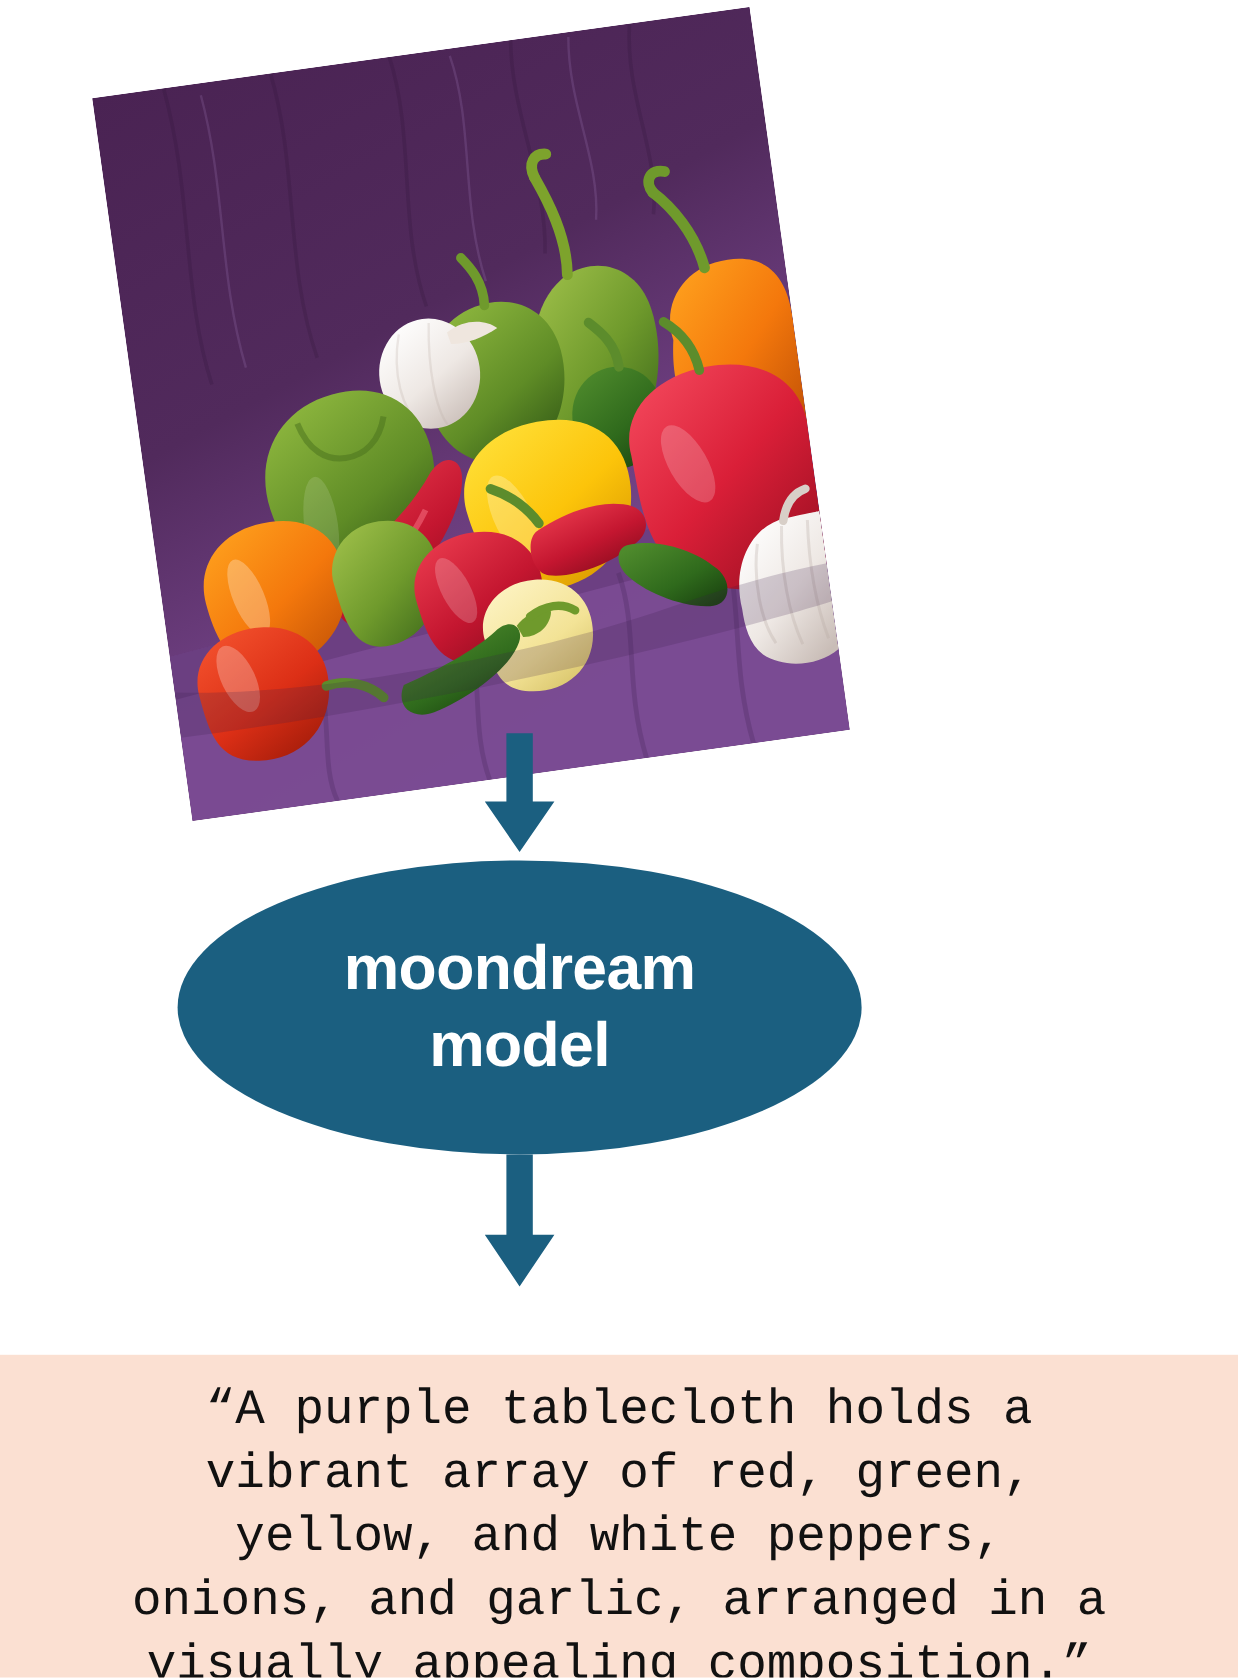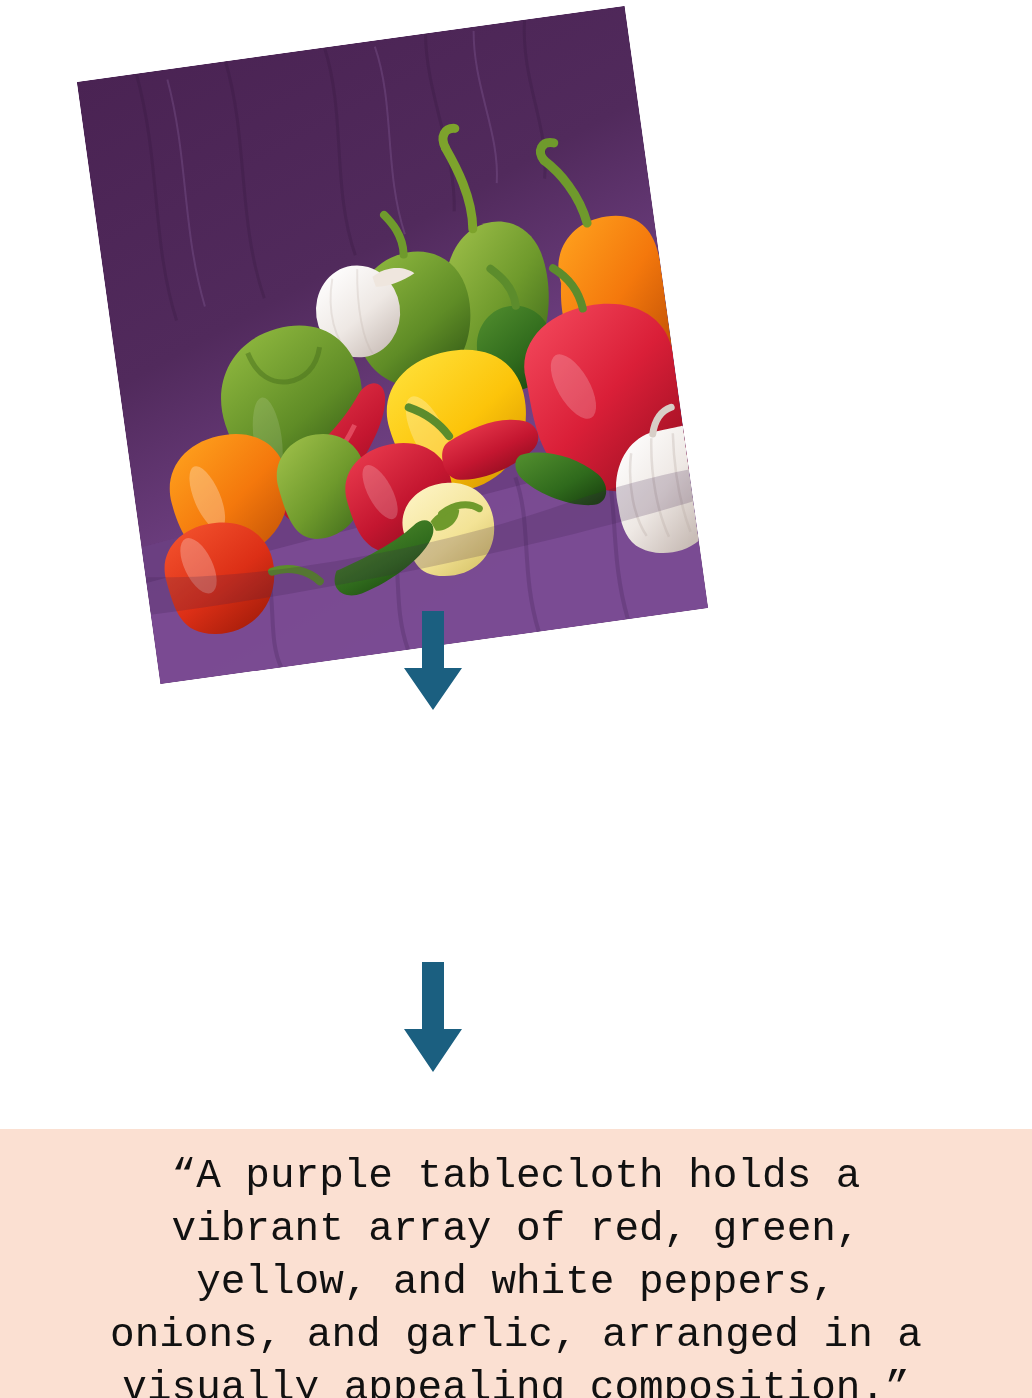--- a/index.html
+++ b/index.html
@@ -271,20 +271,24 @@
         <path d="M0 500 C120 520 300 510 420 486 C480 474 520 470 553 468
                  L553 500 C430 520 200 540 0 538 Z" fill="#3c1f4c" opacity="0.2"></path>
       </svg>
     </div>
   </div>
 
   <svg class="arrow" width="1032" height="1398">
     <polygon points="422,611 444,611 444,668 462,668 433,710 404,668 422,668" fill="#1b5f80"></polygon>
   </svg>
 
+  <div class="node-ellipse">
+    <div class="node-label">moondream
+model</div>
+  </div>
 
   <svg class="arrow" width="1032" height="1398">
     <polygon points="422,962 444,962 444,1029 462,1029 433,1072 404,1029 422,1029" fill="#1b5f80"></polygon>
   </svg>
 
   <div class="caption-band">
     <div class="caption-text">“A purple tablecloth holds a
 vibrant array of red, green,
 yellow, and white peppers,
 onions, and garlic, arranged in a

